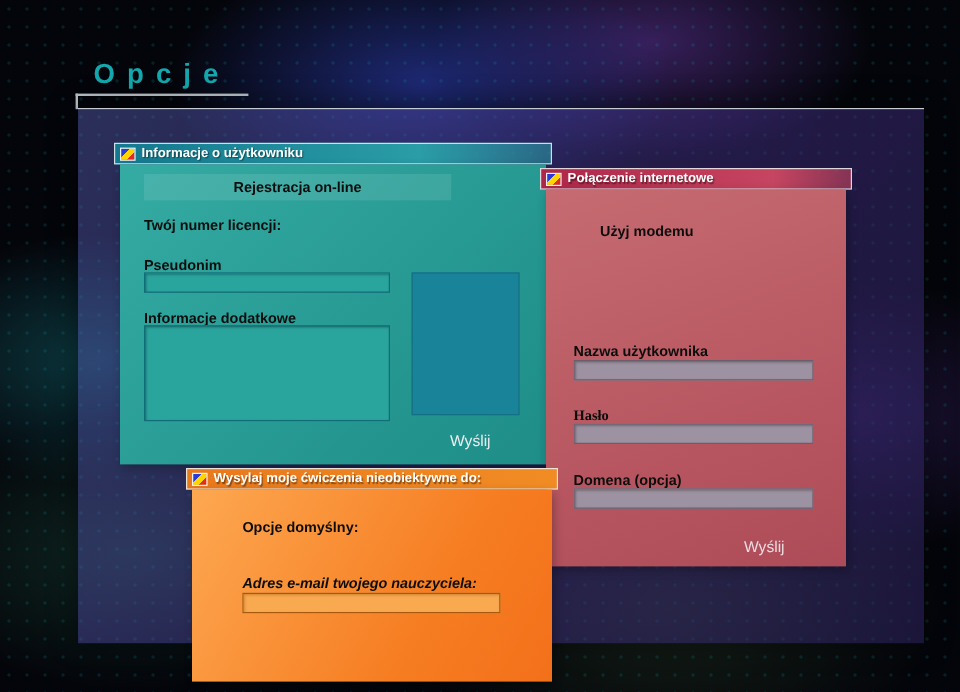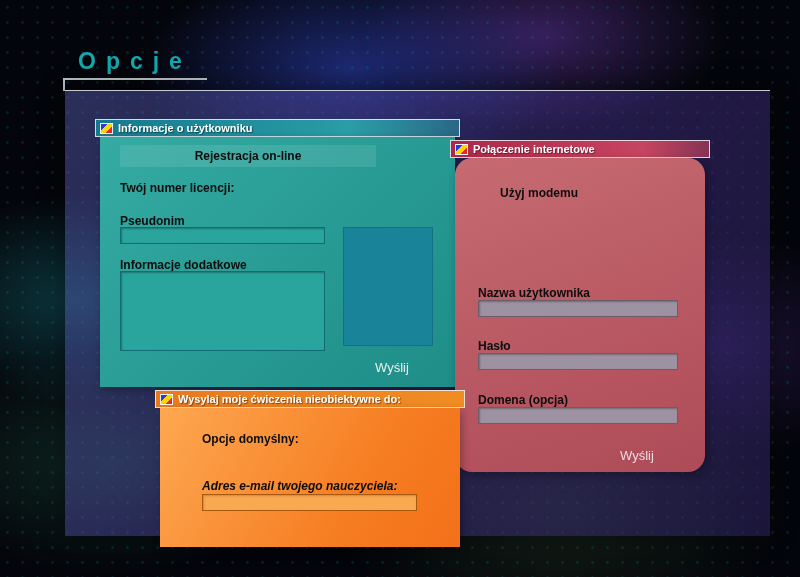--- a/index.html
+++ b/index.html
@@ -76,28 +76,28 @@
     box-shadow:inset 1px 1px 2px rgba(0,0,0,0.30);color:#063;
   }
   .w1-preview{
     position:absolute;left:243px;top:90px;width:88px;height:117px;
     background:#19839a;border:1px solid #147084;
   }
   .w1 .send-link{left:275px;top:223px;color:#e9eff0;}
   
   .w2{left:450px;top:140px;width:260px;height:332px;}
   .w2 .titlebar{background:linear-gradient(90deg,#ad2749,#c64560 75%, rgba(198,69,96,0.6));}
-  .w2 .win-body{background:linear-gradient(160deg,#c66b71,#b4525d 75%,#ad4c58);box-shadow:2px 3px 8px rgba(0,0,0,0.3);border-radius:17px;}
+  .w2 .win-body{background:linear-gradient(160deg,#c66b71,#b4525d 75%,#ad4c58);box-shadow:2px 3px 8px rgba(0,0,0,0.3);}
   .w2 input{
     background:#9d92a1;border:1px solid #6b5e6c;
     box-shadow:inset 1px 1px 2px rgba(0,0,0,0.28);color:#222;
   }
   .w2 .send-link{left:165px;top:290px;color:#ecdbe0;}
   
-  .w3{left:155px;top:390px;width:310px;height:157px;}
+  .w3{left:155px;top:390px;width:310px;height:178px;}
   .w3 .titlebar{background:linear-gradient(90deg,#e8791d,#f18c24);}
   .w3 .win-body{background:linear-gradient(120deg,#fda851 0%,#f67d22 65%,#f3701a 100%);box-shadow:2px 3px 8px rgba(0,0,0,0.3);}
   .w3 input{
     background:#f9a94f;border:1px solid #a9590e;
     box-shadow:inset 1px 1px 2px rgba(120,60,0,0.30);color:#402000;
   }
 </style>
 </head>
 <body>
 
@@ -129,21 +129,21 @@
 
 <div class="window w2">
   <div class="titlebar">
     <span class="win-icon"></span>
     <span>Połączenie internetowe</span>
   </div>
   <div class="win-body">
     <div class="lbl" style="left:45px;top:28px;">Użyj modemu</div>
     <div class="lbl" style="left:23px;top:128px;">Nazwa użytkownika</div>
     <input style="left: 23px; top: 142px; width: 200px; height: 17px;" value="">
-    <div class="lbl" style="left:23px;top:181px;">Hasło</div>
+    <div class="lbl" style="left:23px;top:181px;font-family:Liberation Serif, serif;">Hasło</div>
     <input type="password" style="left: 23px; top: 195px; width: 200px; height: 17px;" value="">
     <div class="lbl" style="left:23px;top:235px;">Domena (opcja)</div>
     <input style="left: 23px; top: 249px; width: 200px; height: 17px;" value="">
     <div class="send-link">Wyślij</div>
   </div>
 </div>
 
 <div class="window w3">
   <div class="titlebar">
     <span class="win-icon"></span>

